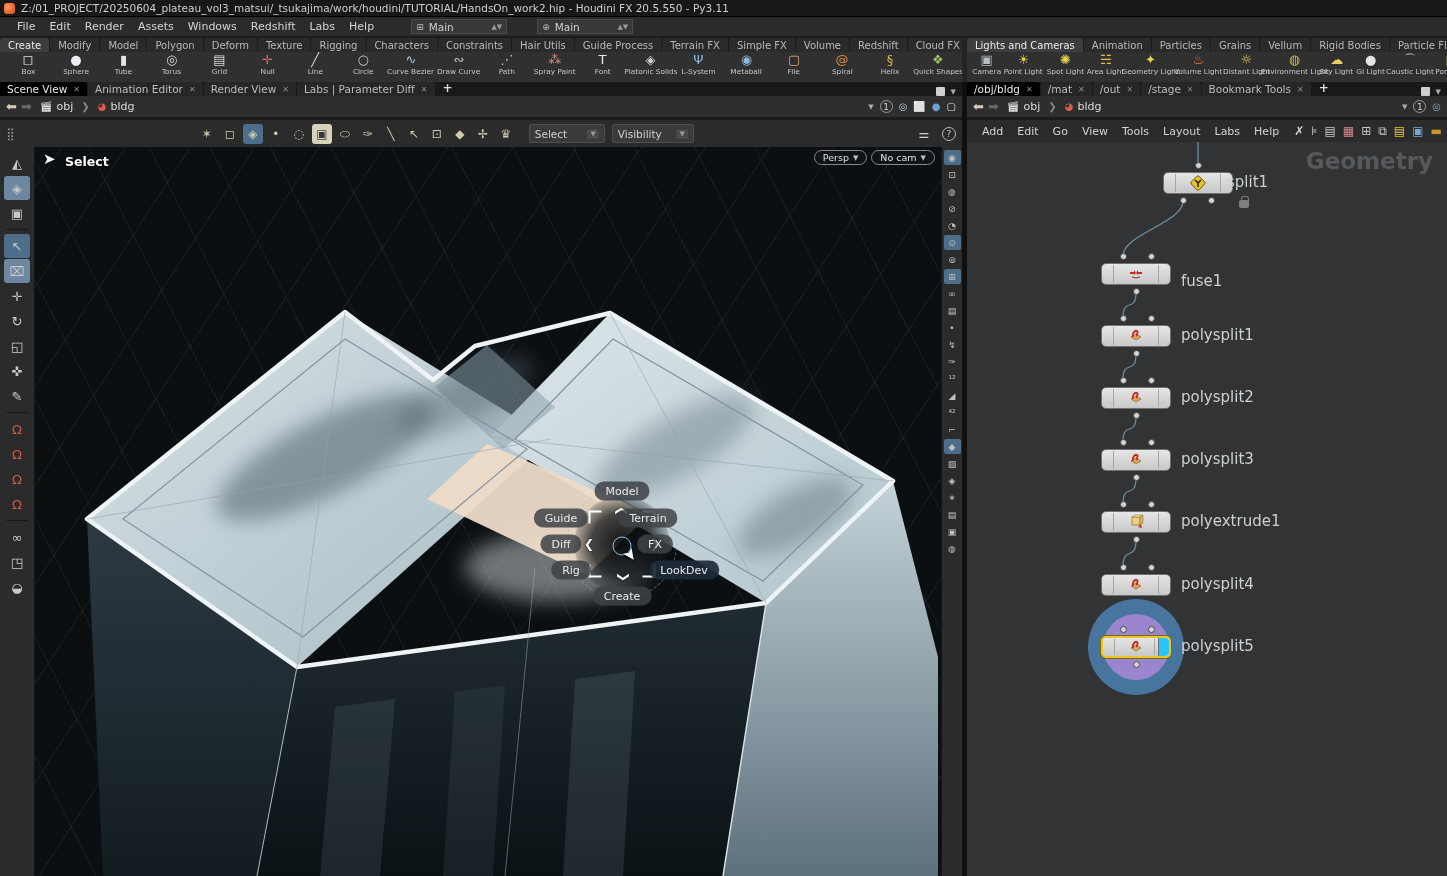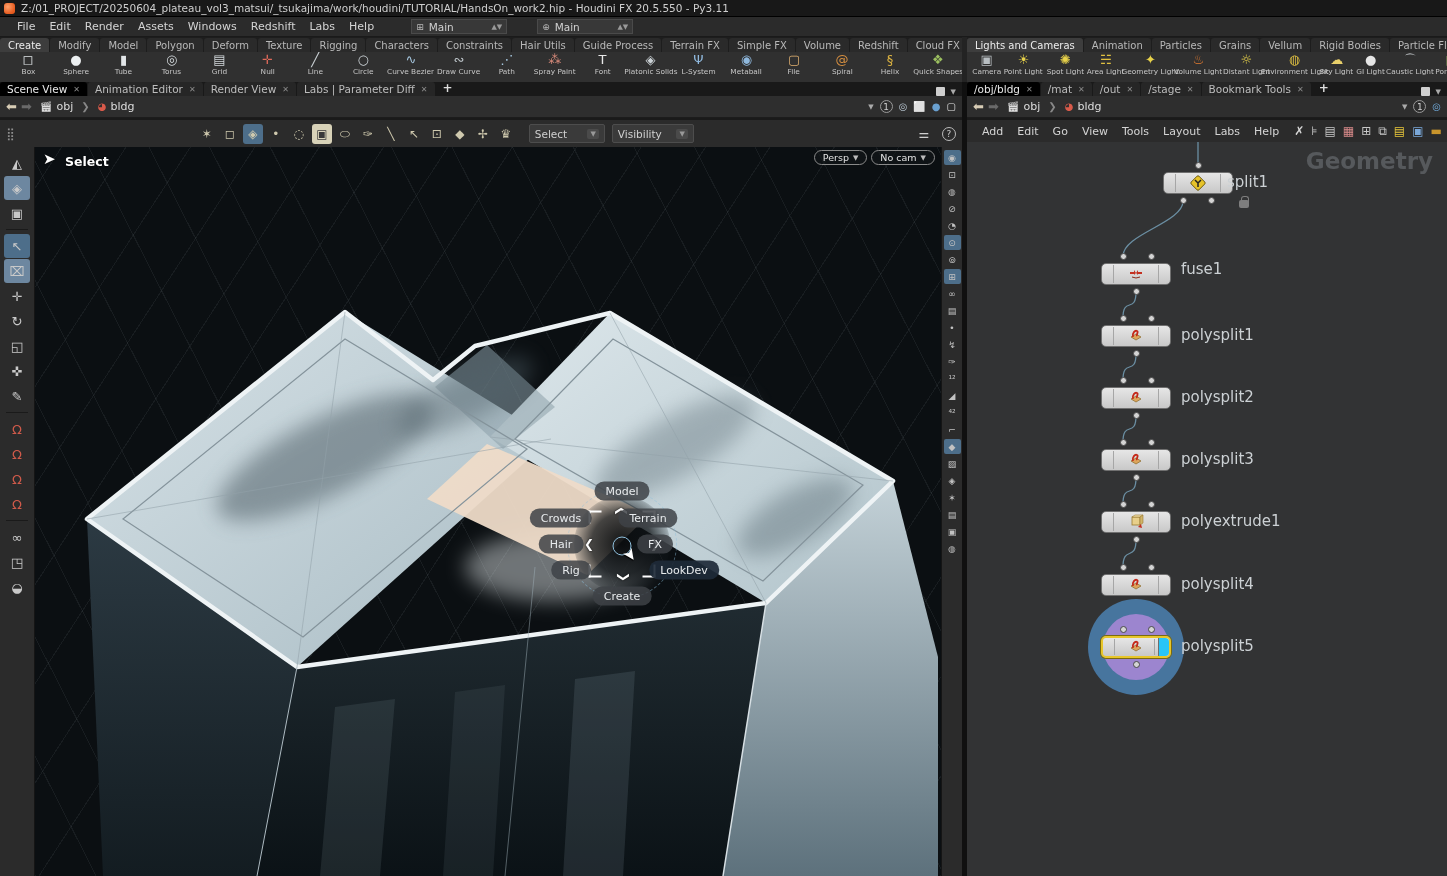--- a/index.html
+++ b/index.html
@@ -541,22 +541,22 @@
               <span class="radial-chev" style="left: 620px; top: 397px;">❯</span>
               <span class="radial-chev" style="left: 587px; top: 364px; transform: translate(-50%, -50%) rotate(90deg);">❮</span>
               <span class="radial-chev" style="left: 587px; top: 430px; transform: translate(-50%, -50%) rotate(-90deg);">❮</span>
               <div class="radial-ring" style="left: 587px; top: 399px;"></div>
               <div class="radial-pill" style="left: 587px; top: 344px; pointer-events: auto;">Model</div>
               <div class="radial-pill" style="left: 613px; top: 371px; pointer-events: auto;">Terrain</div>
               <div class="radial-pill" style="left: 620px; top: 397px; pointer-events: auto;">FX</div>
               <div class="radial-pill dark" style="left: 649px; top: 423px; pointer-events: auto;">LookDev</div>
               <div class="radial-pill" style="left: 587px; top: 449px; pointer-events: auto;">Create</div>
               <div class="radial-pill" style="left: 536px; top: 423px; pointer-events: auto;">Rig</div>
-              <div class="radial-pill" style="left: 526px; top: 397px; pointer-events: auto;">Hair</div>
-              <div class="radial-pill" style="left: 526px; top: 371px; pointer-events: auto;">Crowds</div>
+              <div class="radial-pill" style="left: 526px; top: 397px; pointer-events: auto;">Diff</div>
+              <div class="radial-pill" style="left: 526px; top: 371px; pointer-events: auto;">Guide</div>
               <span class="radial-cursor" style="left: 589px; top: 398px; transform: rotate(55deg);">➤</span>
             </div>
         </div>
 
         <div class="right-strip" id="right-strip">
             <div class="rs-icon active">◉</div>
             <div class="rs-icon ">⊡</div>
             <div class="rs-icon ">◍</div>
             <div class="rs-icon ">⊘</div>
             <div class="rs-icon ">◔</div>
@@ -687,21 +687,21 @@
           <div class="node-dot" style="left: 165.5px; top: 146px;"></div>
           <div class="node" style="left: 134px; top: 121px;">
             <div class="stripe" style="left: 11px;"></div>
             <div class="stripe" style="right: 11px;"></div>
             <span class="node-icon"><svg width="16" height="16" viewBox="0 0 16 16">
                 <path d="M2 6 L6 6 L6 4 L8 7 L6 9 L6 8 L2 8 Z" fill="#c43020"></path>
                 <path d="M14 6 L10 6 L10 4 L8 7 L10 9 L10 8 L14 8 Z" fill="#c43020"></path>
                 <path d="M4 11 Q8 13 12 11" stroke="#8a2a1a" stroke-width="1" fill="none"></path>
               </svg></span>
           </div>
-          <span class="node-label" style="left: 214px; top: 118px;">fuse1</span>
+          <span class="node-label" style="left: 214px; top: 130px;">fuse1</span>
           <div class="node-dot" style="left: 152.5px; top: 173px;"></div>
           <div class="node-dot" style="left: 180.5px; top: 173px;"></div>
           <div class="node-dot" style="left: 165.5px; top: 208px;"></div>
           <div class="node" style="left: 134px; top: 183px;">
             <div class="stripe" style="left: 11px;"></div>
             <div class="stripe" style="right: 11px;"></div>
             <span class="node-icon"><svg width="16" height="16" viewBox="0 0 16 16">
                 <path d="M3 9 L8 6 L13 9 L8 12 Z" fill="#dca45c" stroke="#8a6a2a" stroke-width="0.7"></path>
                 <path d="M5 9 C4 5 7 2 9 3 C11 4 8 6 9 8" stroke="#c42818" stroke-width="1.8" fill="none"></path>
               </svg></span>

